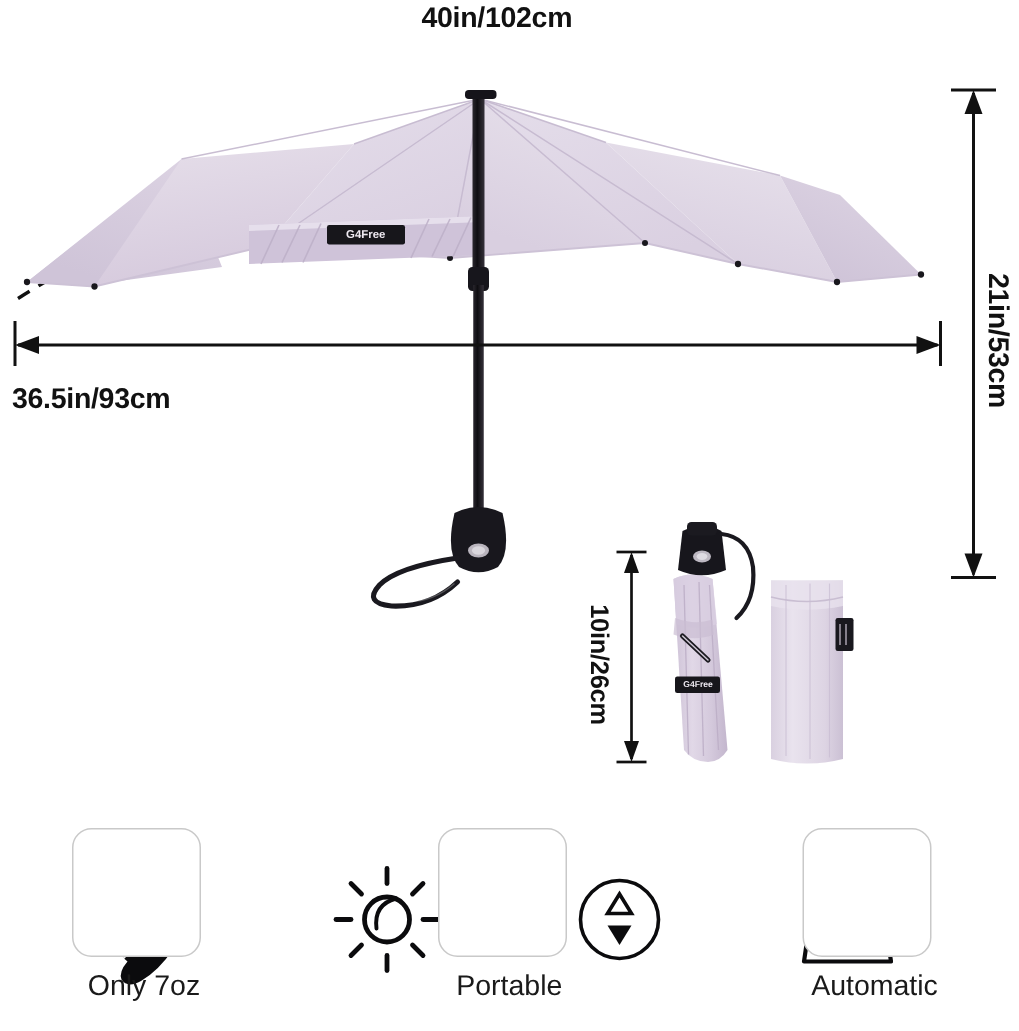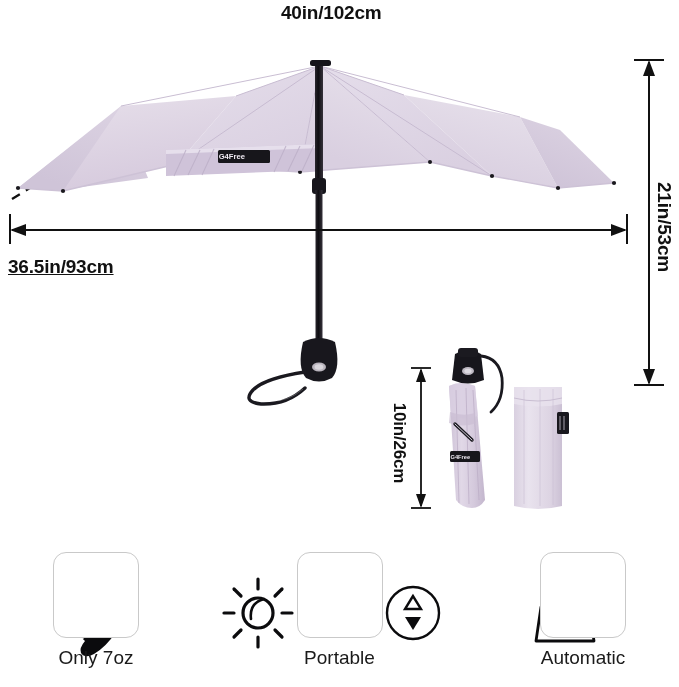--- a/index.html
+++ b/index.html
@@ -58,21 +58,20 @@
     height: 135px;
     display: flex;
     justify-content: space-between;
     padding: 0 48px;
     box-sizing: border-box;
   }
   .feature {
     width: 96px;
     display: flex;
     flex-direction: column;
-    align-items: center;
   }
   .feature-box {
     width: 86px;
     height: 86px;
     border: 1.4px solid #c9c9c9;
     border-radius: 13px;
     background: #ffffff;
     display: flex;
     align-items: center;
     justify-content: center;
@@ -85,20 +84,21 @@
     color: #1a1a1a;
     white-space: nowrap;
     text-align: center;
   }
   .brand-tag {
     position: absolute;
     background: #17161b;
     border-radius: 1.5px;
     display: flex;
     align-items: center;
+    justify-content: center;
     overflow: hidden;
   }
   .brand-tag span {
     font-family: "Liberation Sans", sans-serif;
     font-weight: bold;
     color: #efeaf2;
     line-height: 1;
     transform: scale(0.95);
     white-space: nowrap;
   }
@@ -326,21 +326,21 @@
   <div class="brand-tag" style="left:218px; top:150px; width:52px; height:13px;">
     <span style="font-size:8px;">G4Free</span>
   </div>
 
   <div class="brand-tag" style="left:450px; top:451px; width:30px; height:11px;">
     <span style="font-size:6px;">G4Free</span>
   </div>
 
   <div class="abs dim-label" style="left:253px; top:2px;margin-left:28px;">40in/102cm</div>
 
-  <div class="abs dim-label" style="left:8px; top:256px;text-decoration:underline;">36.5in/93cm</div>
+  <div class="abs dim-label" style="left:8px; top:256px;">36.5in/93cm</div>
 
   <div class="abs dim-label vert-label rot-cw" style="left:614px; top:216px; width:100px; text-align:center;">21in/53cm</div>
 
   <div class="abs dim-label small vert-label rot-cw" style="left:352px; top:433px; width:94px; text-align:center;">10in/26cm</div>
 
   <div id="features">
 
     <div class="feature">
       <div class="feature-box"></div>
       <div class="feature-label">Only 7oz</div>

